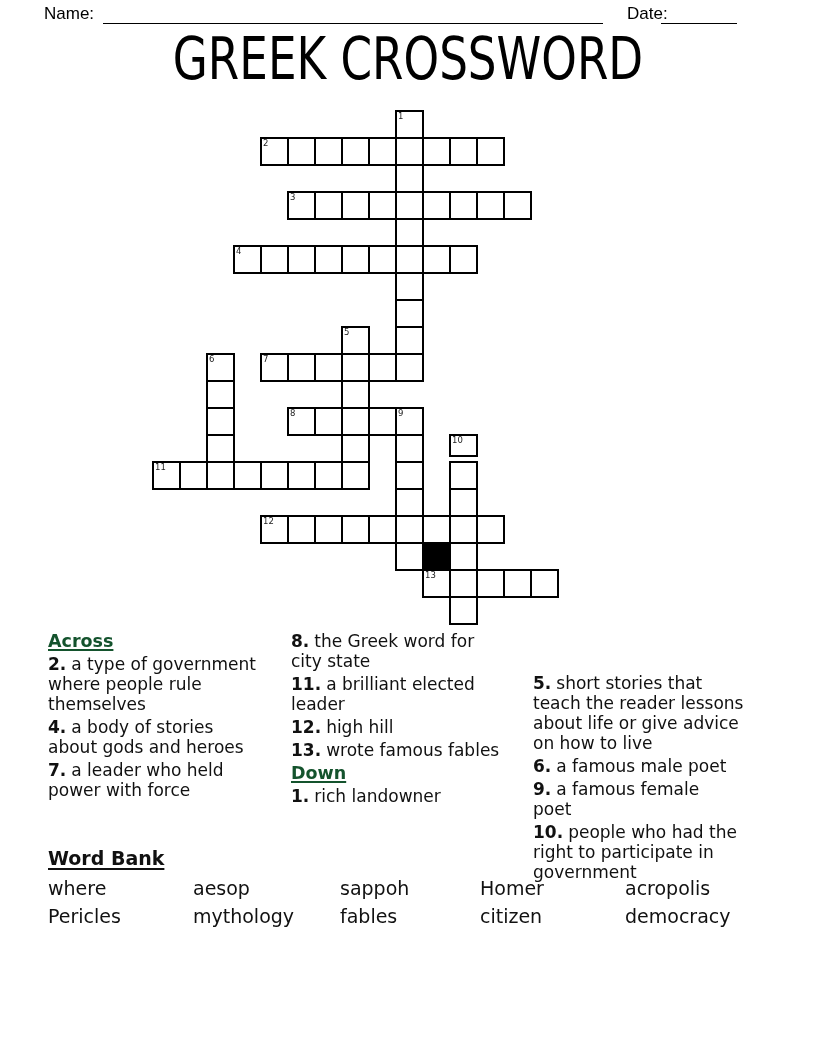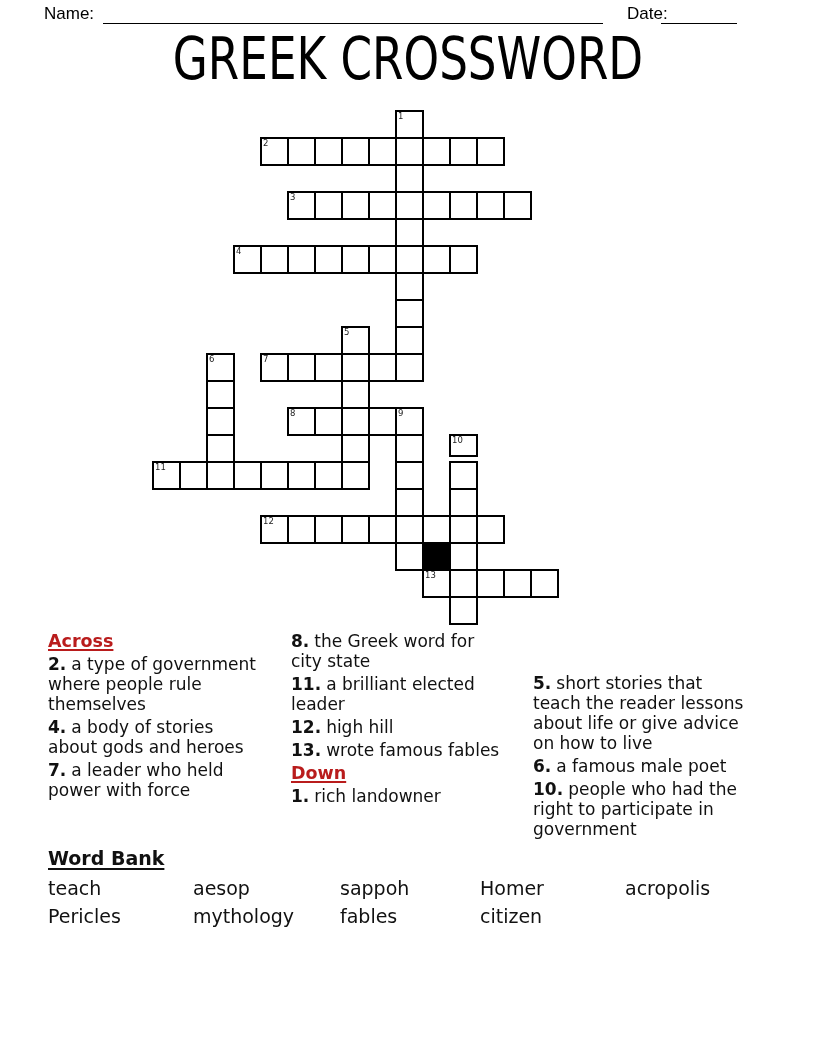--- a/index.html
+++ b/index.html
@@ -27,21 +27,21 @@
   }
   .cell.black { background:#000; }
   .cellnum {
     position:absolute; top:-1px; left:1px; font-size:8.5px; line-height:10px; color:#222;
   }
 
   
   .clue-col { position:absolute; top:631px; font-size:17px; line-height:20px; color:#111; }
   .sec-header {
     font-weight:bold; font-size:17.5px; text-decoration:underline;
-    text-decoration-thickness:1.8px; text-underline-offset:2px; margin-bottom:3px; color:#b91c1c;
+    text-decoration-thickness:1.8px; text-underline-offset:2px; margin-bottom:3px; color:#14532d;
   }
   .clue { margin-bottom:3px; }
   .cnum { font-weight:bold; margin-right:5px; }
   .ctext { white-space:pre-line; }
 
   
   #wb-header {
     left:48px; top:847px; font-size:19px; font-weight:bold; color:#111;
     text-decoration:underline; text-decoration-thickness:1.8px; text-underline-offset:3px;
   }
@@ -196,31 +196,34 @@
     <div class="sec-header" style="margin-top:1px;">Down</div>
     <div class="clue"><span class="cnum">1.</span><span class="ctext">rich landowner</span></div>
   </div>
 
   <div class="clue-col" style="left:533px;margin-top:42px;">
     <div class="clue"><span class="cnum">5.</span><span class="ctext">short stories that
 teach the reader lessons
 about life or give advice
 on how to live</span></div>
     <div class="clue"><span class="cnum">6.</span><span class="ctext">a famous male poet</span></div>
+    <div class="clue"><span class="cnum">9.</span><span class="ctext">a famous female
+poet</span></div>
     <div class="clue"><span class="cnum">10.</span><span class="ctext">people who had the
 right to participate in
 government</span></div>
   </div>
 
   <div id="wb-header" class="abs">Word Bank</div>
   <div id="wb-grid" class="abs">
-    <span>teach</span>
+    <span>where</span>
     <span>aesop</span>
     <span>sappoh</span>
     <span>Homer</span>
     <span>acropolis</span>
     <span>Pericles</span>
     <span>mythology</span>
     <span>fables</span>
     <span>citizen</span>
+    <span>democracy</span>
   </div>
 
 </div>
 
 </body></html>

